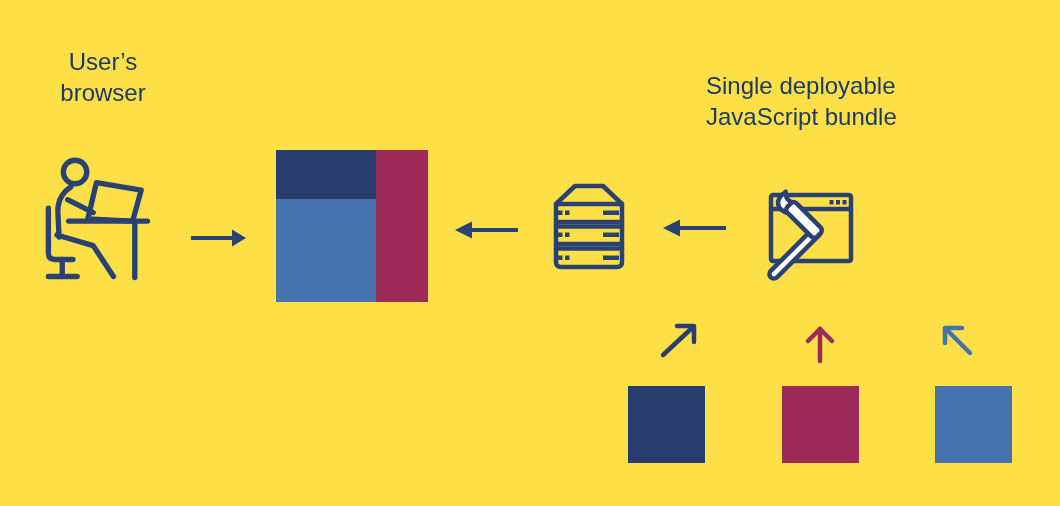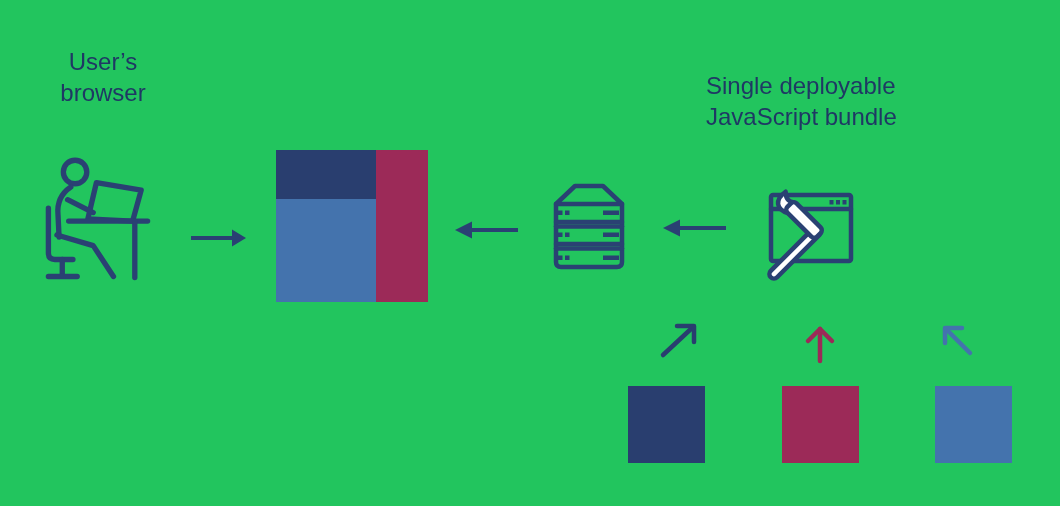--- a/index.html
+++ b/index.html
@@ -1,16 +1,16 @@
 <!DOCTYPE html>
 <html><head>
 <meta charset="utf-8">
 <style>
   html,body{margin:0;padding:0;background:#fff;}
-  .canvas{position:relative;width:1060px;height:506px;background:#22c55e;overflow:hidden;
+  .canvas{position:relative;width:1060px;height:506px;background:#fde047;overflow:hidden;
           font-family:"Liberation Sans",sans-serif;}
   .label{position:absolute;font-size:24px;line-height:31px;color:#1F3864;font-weight:500;
          white-space:pre-line;}
   .lbl-user{left:28px;top:46px;width:150px;text-align:center;}
   .lbl-bundle{left:706px;top:70px;width:240px;text-align:left;}
   .abs{position:absolute;}
   svg{display:block;}
 </style>
 </head>
 <body>

